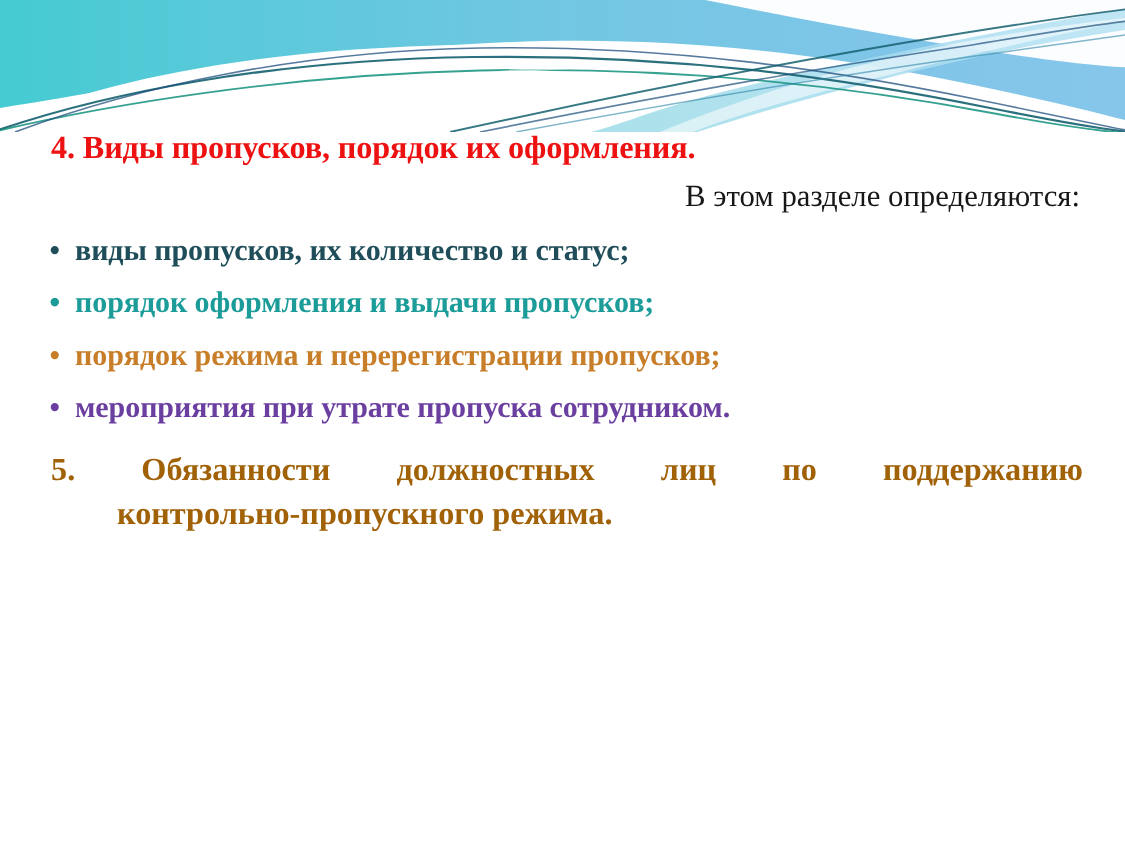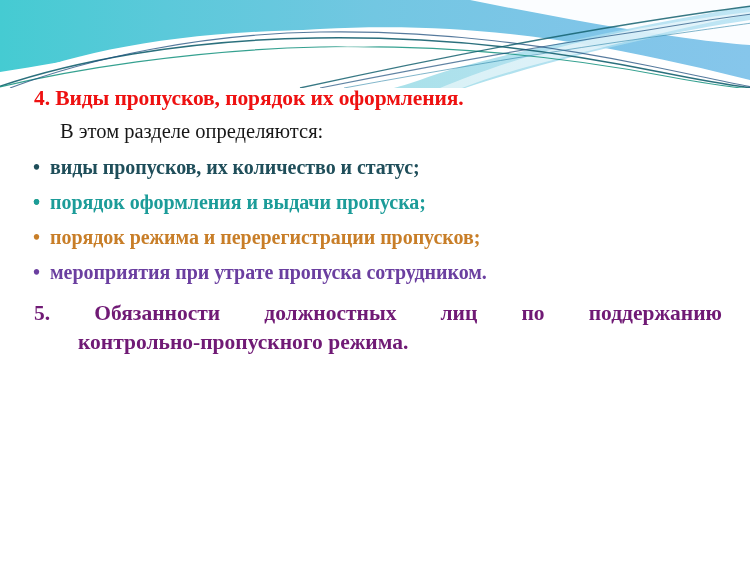--- a/index.html
+++ b/index.html
@@ -55,20 +55,21 @@
     color: #EE1111;
   }
 
   .subline {
     margin: 6px 0 0 0;
     padding: 0 30px 0 60px;
     font-size: 20.5px;
     font-weight: normal;
     line-height: 1.3;
     color: #171717;
+    text-align: right;
   }
 
   .bullet-list {
     list-style: none;
     margin: 9px 0 0 0;
     padding: 0;
   }
   .bullet-list li {
     position: relative;
     padding: 0 24px 0 50px;
@@ -86,21 +87,21 @@
     font-size: 20px;
     line-height: 1.32;
   }
 
   .section-five {
     margin: 14px 0 0 0;
     padding: 0 28px 0 34px;
     font-size: 21.5px;
     font-weight: bold;
     line-height: 1.36;
-    color: #701a75;
+    color: #a16207;
     text-align: justify;
     text-align-last: left;
     text-justify: inter-word;
   }
   .section-five .line1 {
     display: block;
     text-align: justify;
     text-align-last: justify;
   }
   .section-five .line2 {
@@ -180,21 +181,21 @@
     <ul class="bullet-list">
       <li style="color:#1F4E5A;">
         <span class="dot">•</span>
         <span>виды пропусков, их количество и статус;</span>
       </li>
       <li style="color:#129A5C;">
         <span class="dot">•</span>
       </li>
       <li style="color:#1C9C99;">
         <span class="dot">•</span>
-        <span>порядок оформления и выдачи пропуска;</span>
+        <span>порядок оформления и выдачи пропусков;</span>
       </li>
       <li style="color:#C87E28;">
         <span class="dot">•</span>
         <span>порядок режима и перерегистрации пропусков;</span>
       </li>
       <li style="color:#6B3FA0;">
         <span class="dot">•</span>
         <span>мероприятия при утрате пропуска сотрудником.</span>
       </li>
     </ul>

